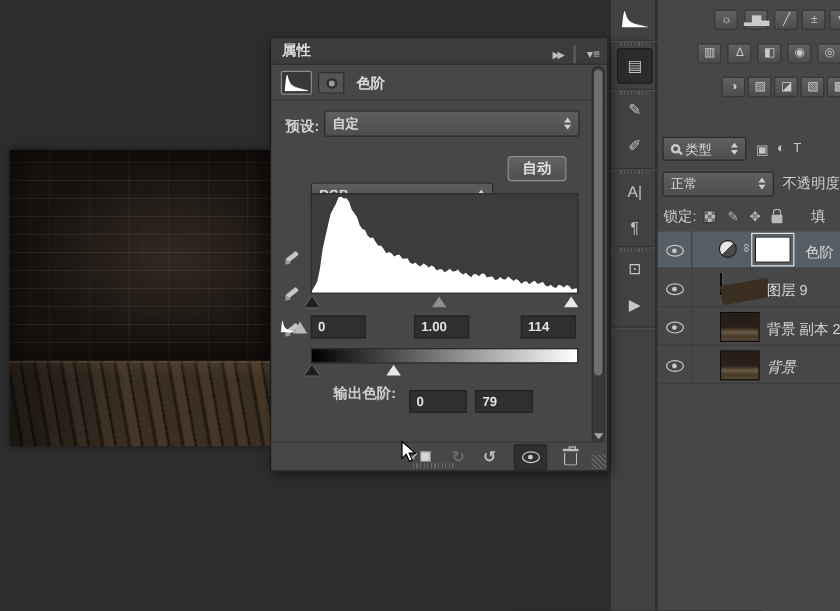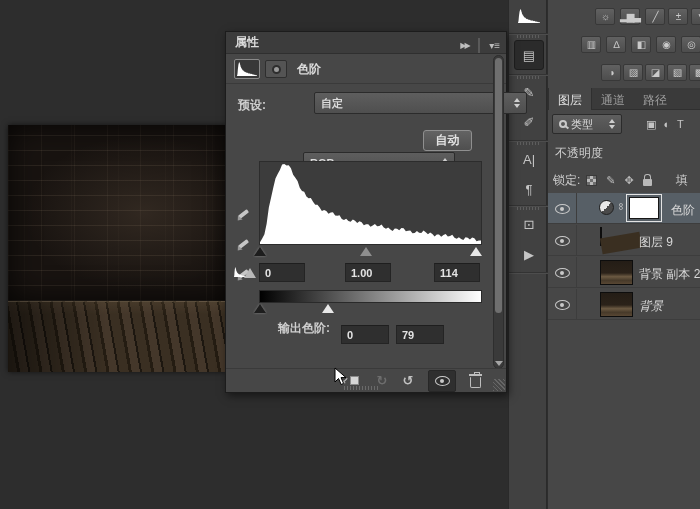--- a/index.html
+++ b/index.html
@@ -34,21 +34,21 @@
   .dbl-arrow { font-size:8px; letter-spacing:-2px; }
   .menu-icon { font-size:10px; }
   .p-title-row { left:0; top:23px; width:280px; height:29px; display:flex; align-items:center; border-bottom:1px solid #3a3a3a; }
   .hist-icon-box { width:26px; height:20px; margin-left:8px; background:#383838; border:1px solid #8a8a8a; border-radius:2px; display:flex; align-items:flex-end; padding:2px; }
   .mask-circle-box { width:22px; height:18px; margin-left:5px; background:#545454; border:1px solid #2e2e2e; border-radius:2px; display:flex; align-items:center; justify-content:center; }
   .mask-circle { width:9px; height:9px; border-radius:50%; background:#9a9a9a; border:2px solid #2e2e2e; }
   .p-title { font-size:12px; margin-left:10px; color:#dcdcdc; }
 
   .row-label { font-size:12px; color:#cfcfcf; }
   .dropdown { background:linear-gradient(#5e5e5e,#4f4f4f); border:1px solid #2b2b2b; border-radius:2px;
-    font-size:11px; color:#dcdcdc; display:flex; align-items:center; padding:0 6px; position:relative;margin-left:44px; }
+    font-size:11px; color:#dcdcdc; display:flex; align-items:center; padding:0 6px; position:relative; }
   .updown { position:absolute; right:5px; top:50%; transform:translateY(-50%); width:7px; height:10px; }
   .updown::before { content:''; position:absolute; left:0; top:0; border-left:3.5px solid transparent; border-right:3.5px solid transparent; border-bottom:4px solid #cfcfcf; }
   .updown::after  { content:''; position:absolute; left:0; bottom:0; border-left:3.5px solid transparent; border-right:3.5px solid transparent; border-top:4px solid #cfcfcf; }
   .btn { background:linear-gradient(#636363,#4f4f4f); border:1px solid #8f8f8f; border-radius:3px;
     font-size:12px; color:#e2e2e2; display:flex; align-items:center; justify-content:center; }
 
   .dropper { width:16px; height:16px; position:relative; }
   .dropper::before { content:''; position:absolute; left:3px; top:6px; width:11px; height:4px; background:#c6c6c6; border-radius:1px; transform:rotate(-38deg); }
   .dropper::after { content:''; position:absolute; left:1px; top:11px; width:0; height:0; border-left:3px solid transparent; border-right:3px solid transparent; border-top:4px solid #9a9a9a; transform:rotate(40deg); }
 
@@ -98,21 +98,21 @@
   .mini-hist-d { width:22px; height:14px; }
 
   
   #side { left:548px; top:0; width:152px; height:509px; background:#474747; overflow:hidden; }
   .adj-icon { position:absolute; width:20px; height:17px; background:linear-gradient(#616161,#4d4d4d);
     border:1px solid #383838; border-radius:2px; color:#cacaca; display:flex; align-items:center; justify-content:center;
     font-size:10px; letter-spacing:-1px; }
   .tabs-row { position:absolute; left:0; top:88px; width:152px; height:22px; background:#3a3a3a; border-bottom:1px solid #2f2f2f; display:flex; }
   .tab { font-size:12px; color:#9d9d9d; padding:4px 9px 0 9px; height:22px; }
   .tab.active { background:#474747; color:#e0e0e0; border-left:1px solid #2f2f2f; border-right:1px solid #2f2f2f; }
-  .filter-row { position:absolute; left:0; top:111px; width:152px; height:26px; display:flex; align-items:center;gap:16px; }
+  .filter-row { position:absolute; left:0; top:111px; width:152px; height:26px; display:flex; align-items:center; }
   .mag { width:8px; height:8px; border:2px solid #c9c9c9; border-radius:50%; position:relative; margin-right:4px; }
   .mag::after { content:''; position:absolute; width:5px; height:2px; background:#c9c9c9; right:-4px; bottom:-2px; transform:rotate(40deg); }
   .filter-icons { display:flex; gap:7px; margin-left:8px; color:#c5c5c5; font-size:11px; }
   .blend-row { position:absolute; left:0; top:141px; width:200px; height:24px; display:flex; align-items:center; }
   .lock-row { position:absolute; left:0; top:169px; width:200px; height:22px; display:flex; align-items:center; font-size:12px; color:#cfcfcf; }
   .lock-icons { display:flex; gap:9px; margin-left:6px; align-items:center; color:#b9b9b9; font-size:11px; }
   .checker-sm { width:11px; height:11px;
     background:repeating-conic-gradient(#b9b9b9 0 25%, #6e6e6e 0 50%); background-size:6px 6px; border:1px solid #3a3a3a; }
   .padlock { width:9px; height:7px; background:#b9b9b9; border-radius:1px; position:relative; margin-top:5px; }
   .padlock::before { content:''; position:absolute; top:-5px; left:1px; width:5px; height:5px; border:1.5px solid #b9b9b9; border-bottom:none; border-radius:3px 3px 0 0; }
@@ -179,40 +179,39 @@
     <span class="adj-icon" style="left:83px;top:36px">◧</span>
     <span class="adj-icon" style="left:108px;top:36px">◉</span>
     <span class="adj-icon" style="left:133px;top:36px">◎</span>
     <span class="adj-icon" style="left:53px;top:64px">◑</span>
     <span class="adj-icon" style="left:75px;top:64px">▨</span>
     <span class="adj-icon" style="left:97px;top:64px">◪</span>
     <span class="adj-icon" style="left:119px;top:64px">▧</span>
     <span class="adj-icon" style="left:141px;top:64px">▩</span>
   </div>
 
-  <div class="tabs-row">
-    <div class="tab active">图层</div>
-    <div class="tab">通道</div>
-    <div class="tab">路径</div>
-  </div>
 
   <div class="filter-row">
     <div class="dropdown" style="width:70px;height:20px;margin-left:4px">
       <span class="mag"></span>
       <span>类型</span>
       <span class="updown"></span>
     </div>
     <div class="filter-icons">
       <span>▣</span>
       <span>◐</span>
       <span>T</span>
     </div>
   </div>
 
   <div class="blend-row">
+    <div class="dropdown" style="width:93px;height:21px;margin-left:4px">
+      <span>正常</span>
+      <span class="updown"></span>
+    </div>
     <span class="row-label" style="margin-left:7px">不透明度</span>
   </div>
 
   <div class="lock-row">
     <span style="margin-left:5px">锁定:</span>
     <span class="lock-icons">
       <span class="checker-sm"></span>
       <span>✎</span>
       <span>✥</span>
       <span class="padlock"></span>

